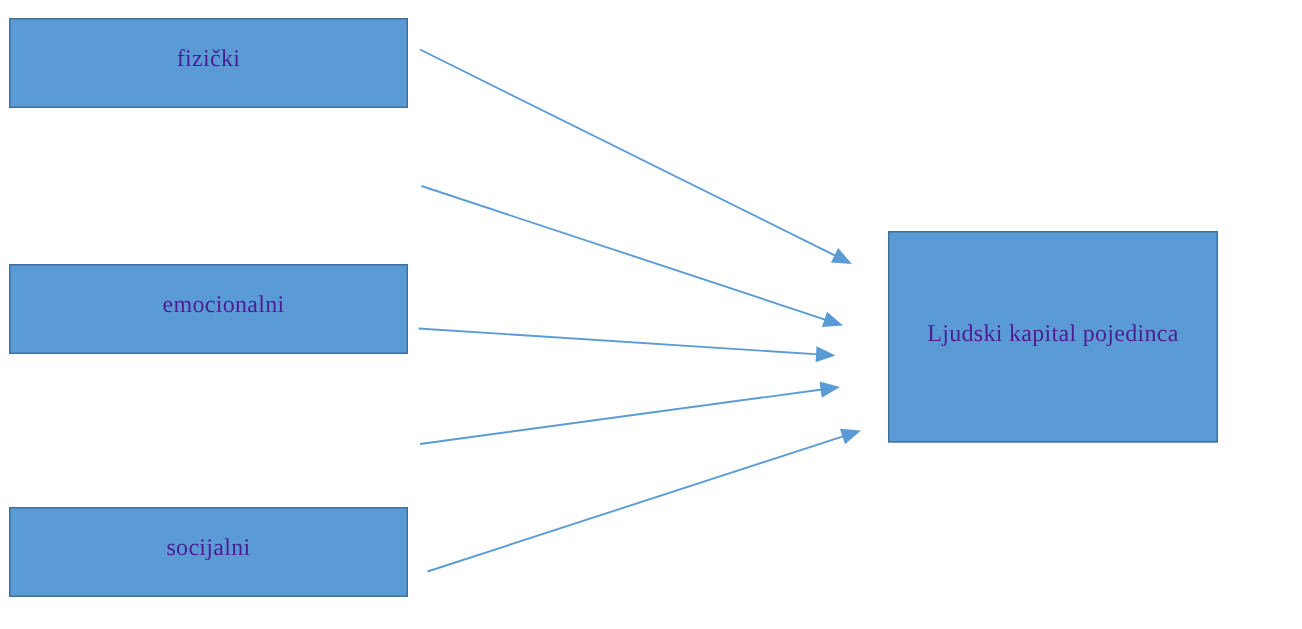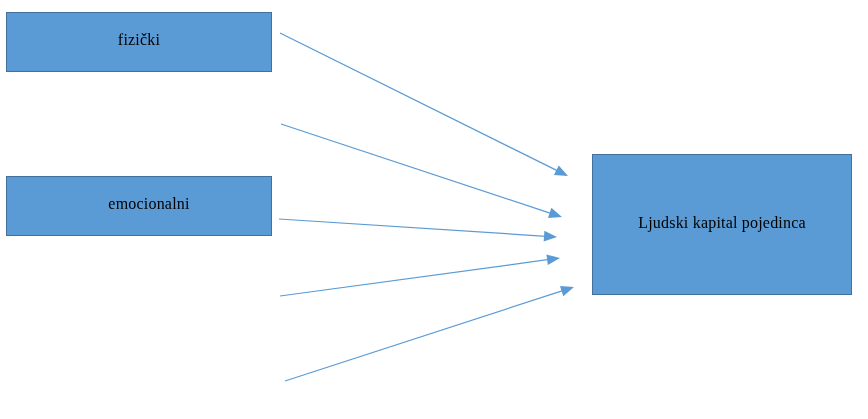--- a/index.html
+++ b/index.html
@@ -21,21 +21,21 @@
   .node-box {
     position: absolute;
     box-sizing: border-box;
     background: #5B9BD5;
     border: 1.6px solid #41719C;
     display: flex;
     align-items: center;
     justify-content: center;
   }
   .node-label {
-    color: #000000;
+    color: #4c1d95;
     font-family: "Liberation Serif", "DejaVu Serif", serif;
     font-size: 16px;
     line-height: 1.1;
     letter-spacing: 0.2px;
     text-align: center;
     white-space: nowrap;
     user-select: none;
   }
   
   .input-box {
@@ -50,21 +50,21 @@
   #box-fizicki      { top: 12px; }
   #box-intelektualni{ top: 95px; }
   #box-emocionalni  { top: 176px; padding-left: 20px; }
   #box-duhovni      { top: 257px; }
   #box-socijalni    { top: 338px; }
 
   
   #box-output {
     left: 592px;
     top: 154px;
-    width: 260px;
+    width: 220px;
     height: 141px;
   }
   #box-output .node-label {
     position: relative;
     top: -2px;
   }
 
   #arrow-layer {
     position: absolute;
     left: 0;
@@ -82,20 +82,23 @@
   <div class="node-box input-box" id="box-fizicki">
     <span class="node-label">fizički</span>
   </div>
 
 
   <div class="node-box input-box" id="box-emocionalni">
     <span class="node-label">emocionalni</span>
   </div>
 
 
+  <div class="node-box input-box" id="box-socijalni">
+    <span class="node-label">socijalni</span>
+  </div>
 
   <div class="node-box" id="box-output">
     <span class="node-label">Ljudski kapital pojedinca</span>
   </div>
 
   <svg id="arrow-layer" viewBox="0 0 868 419" width="868" height="419">
       <g>
         <line x1="280" y1="33" x2="558.1476551500914" y2="171.1080371057745" stroke="#5B9BD5" stroke-width="1.25" stroke-linecap="butt"></line>
         <polygon points="568,176 553.95481066567,175.05519496041595 558.7578287800004,165.38198365323294" fill="#5B9BD5"></polygon>
       </g>

